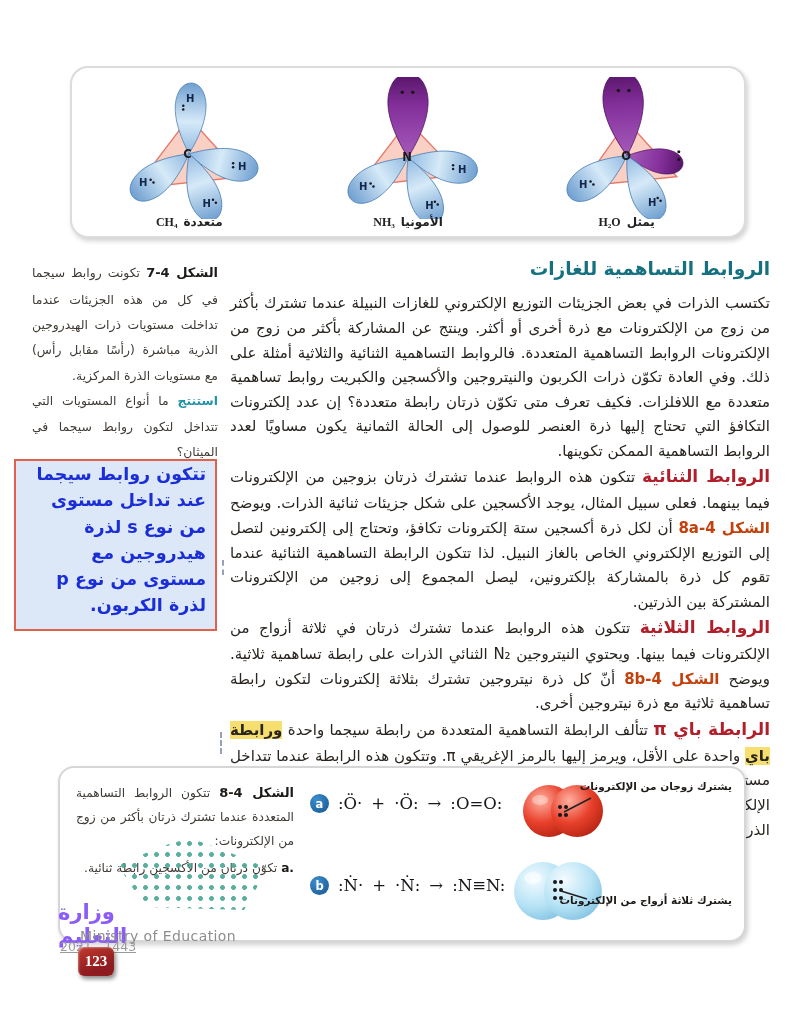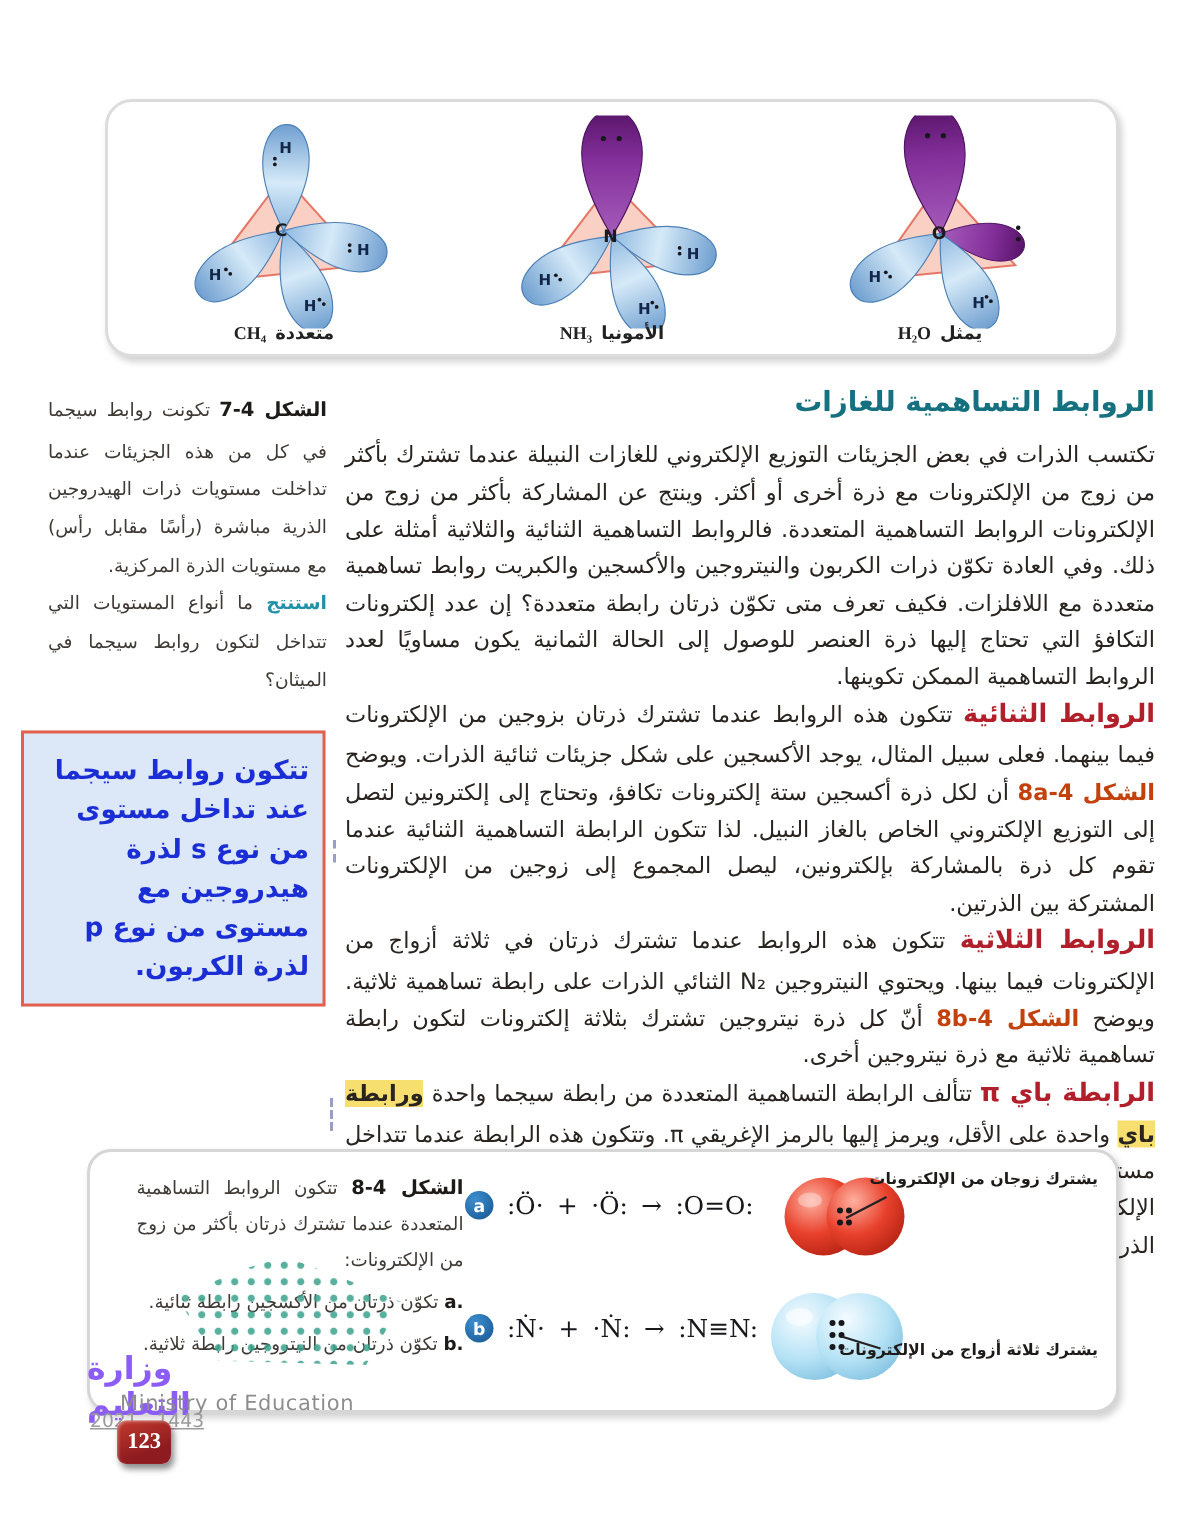--- a/index.html
+++ b/index.html
@@ -31,30 +31,30 @@
   .lead{color:#b11f2b;font-weight:bold;font-size:17px;}
   .figref{font-weight:bold;color:#c2410c;}
   .ltr{direction:ltr;unicode-bidi:isolate;}
   .hl{background:#f6df6f;font-weight:bold;}
 
   
   .sidebar{position:absolute;left:32px;top:260px;width:186px;direction:rtl;text-align:justify;
            font-size:12.4px;line-height:2.05;color:#3f3a35;}
   .side-lead{font-weight:bold;color:#1d1a17;font-size:13px;}
   .conclude-lead{font-weight:bold;color:#2191a8;}
-  .answer-box{position:absolute;left:14px;top:487px;width:203px;box-sizing:border-box;
-              background:#dce8f7;border:2px solid #e4604e;padding:12px 9px 10px;
+  .answer-box{position:absolute;left:14px;top:459px;width:203px;box-sizing:border-box;
+              background:#dce8f7;border:2px solid #e4604e;padding:0 9px 10px;
               direction:rtl;text-align:right;color:#1b2ed6;font-weight:bold;
               font-size:17.5px;line-height:1.5;}
   .dash-artifact{position:absolute;width:0;border-left:2px dashed #44518f;opacity:.55;}
 
   
   .fig8{position:absolute;left:58px;top:766px;width:688px;height:176px;background:#fff;
         border:2px solid #d6d6d6;border-radius:16px;box-shadow:2px 3px 5px rgba(0,0,0,.18);box-sizing:border-box;}
-  .fig8-caption{position:absolute;left:31px;top:12px;width:218px;direction:rtl;text-align:justify;
+  .fig8-caption{position:absolute;left:16px;top:12px;width:218px;direction:rtl;text-align:justify;
                 font-size:12.2px;line-height:1.95;color:#3f3a35;}
   .fig8-item{margin-top:4px;}
   .marker{font-weight:bold;color:#1d1a17;}
   .lewis-row{position:absolute;display:flex;align-items:center;gap:9px;direction:ltr;
              font-family:"DejaVu Serif",serif;font-size:16.5px;color:#17171c;}
   .row-a{left:250px;top:26px;}
   .row-b{left:250px;top:108px;}
   .badge{width:19px;height:19px;border-radius:50%;background:radial-gradient(circle at 35% 30%,#3d8ecf,#15548f);
          color:#fff;font:bold 11.5px "DejaVu Sans",sans-serif;display:flex;align-items:center;justify-content:center;}
   .mol2d{position:absolute;}
@@ -241,24 +241,20 @@
   <div class="dash-artifact" style="left:220px;top:732px;height:22px;"></div>
 
   <div class="fig8">
     <div class="fig8-caption">
       <span class="side-lead"><span>الشكل</span>&nbsp;<span class="ltr">8-4</span></span>
       <span>تتكون الروابط التساهمية المتعددة عندما تشترك ذرتان بأكثر من زوج من الإلكترونات:</span>
       <div class="fig8-item">
         <span class="marker ltr">a.</span>
         <span>تكوّن ذرتان من الأكسجين رابطة ثنائية.</span>
       </div>
-      <div class="fig8-item">
-        <span class="marker ltr">b.</span>
-        <span>تكوّن ذرتان من النيتروجين رابطة ثلاثية.</span>
-      </div>
     </div>
 
     <div class="lewis-row row-a">
       <span class="badge">a</span>
       <span>:Ö·</span>
       <span>+</span>
       <span>·Ö:</span>
       <span>→</span>
       <span>:O=O:</span>
     </div>

